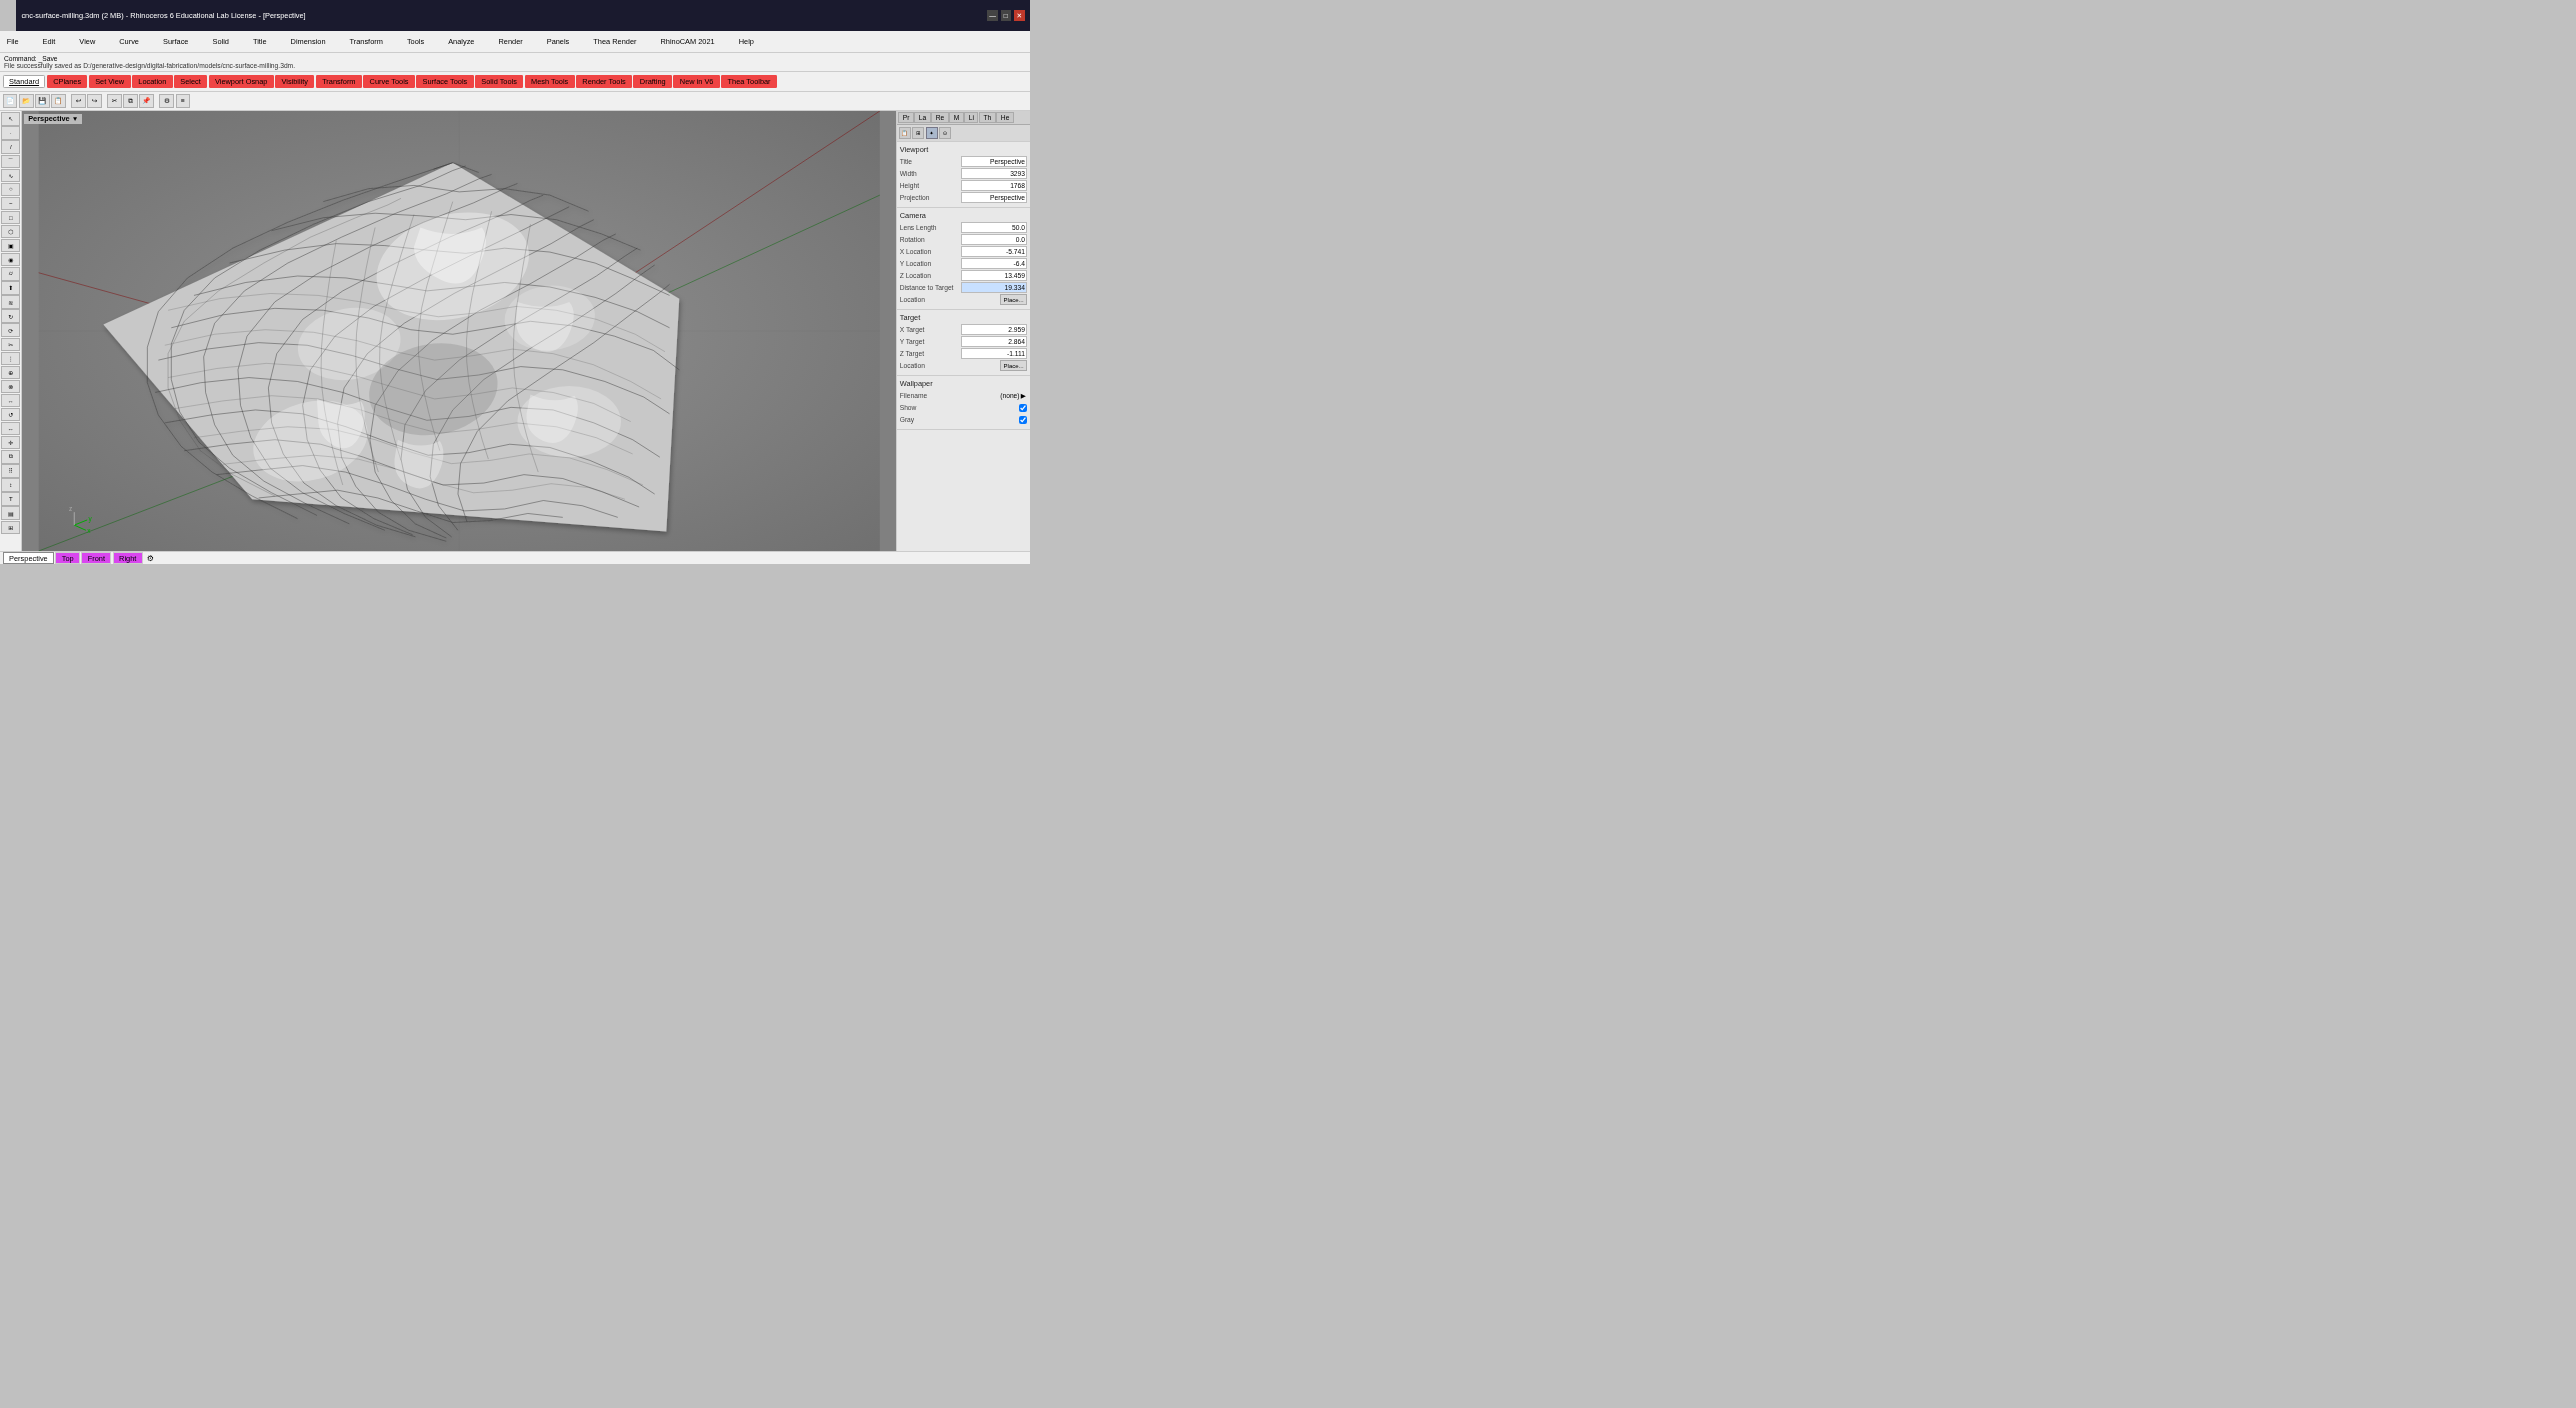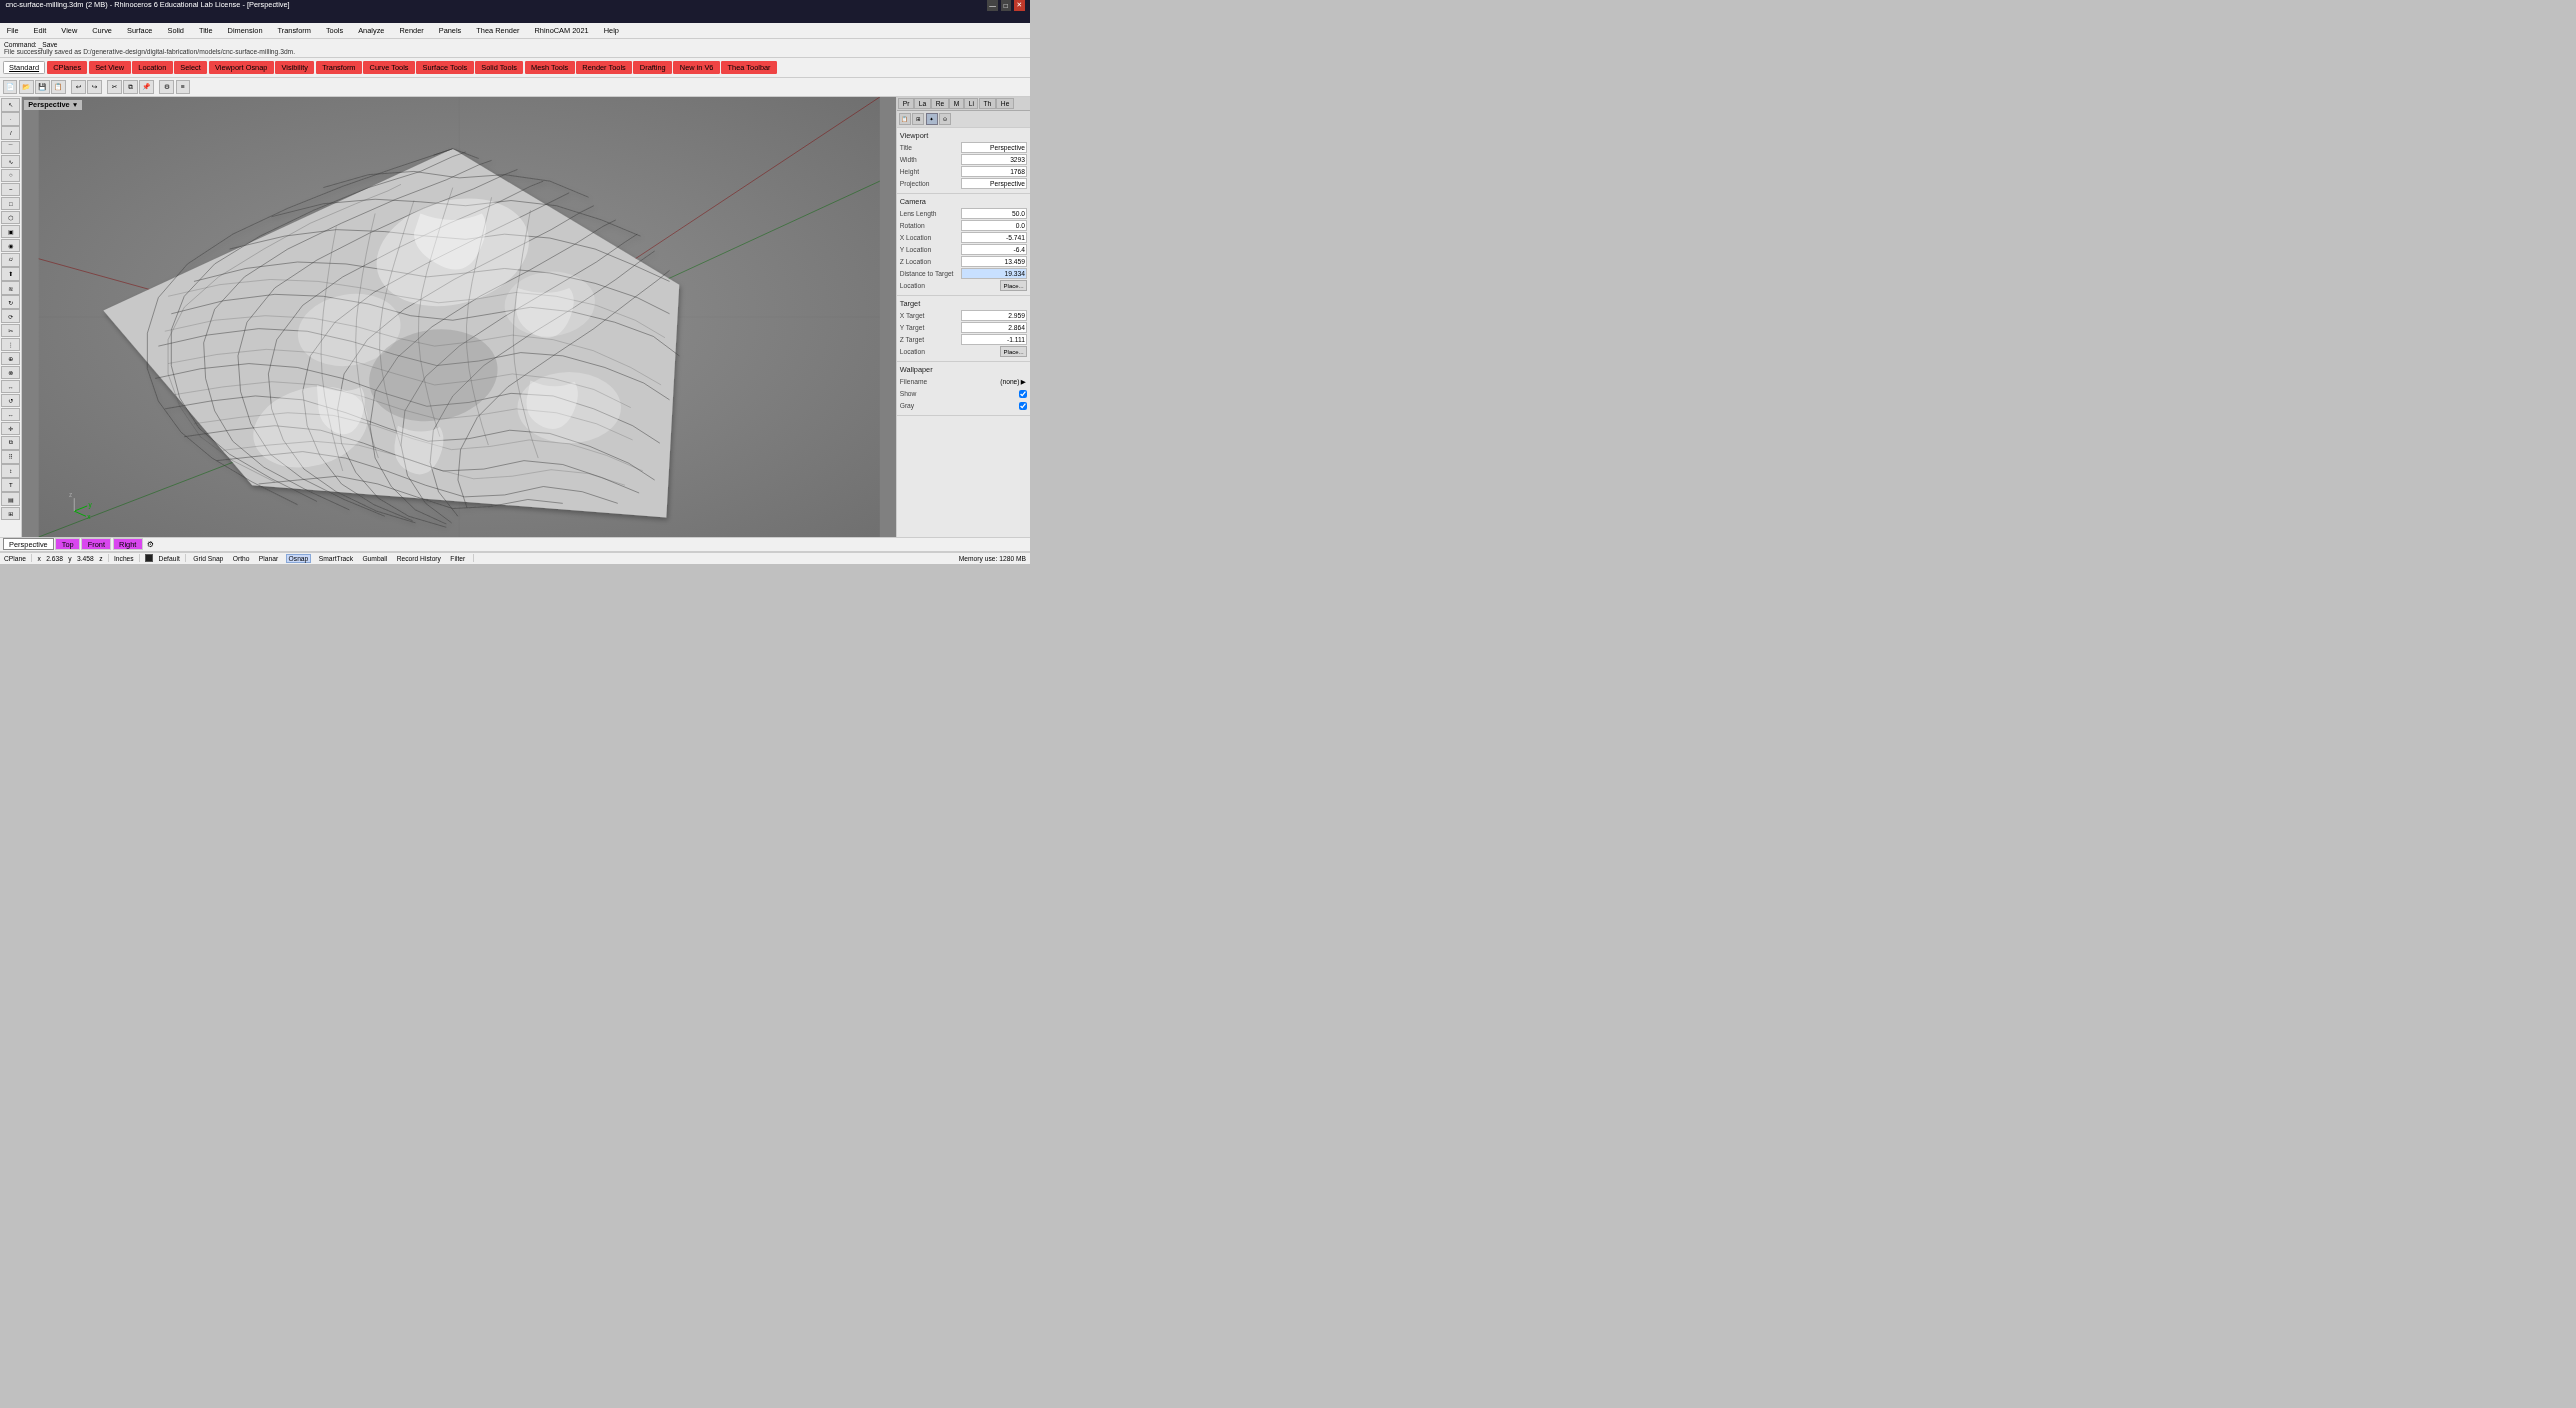--- a/index.html
+++ b/index.html
@@ -11,26 +11,27 @@
       font-size: 7.4px;
       color: #000;
       overflow: hidden;
       transform-origin: top left;
     }
 
     
     #title-bar {
       background: #1a1a2e;
       color: #fff;
-      height: 23px;
-      display: flex;
-      align-items: flex-start;
+      height: 31px;
+      display: flex;
+      align-items: center;
       justify-content: space-between;
       padding: 0 5.4px;
       font-size: 7.4px;
+      margin-left: 16px;
     }
     #title-bar-buttons {
       display: flex;
       gap: 2.7px;
     }
     .title-btn {
       width: 10.7px;
       height: 10.7px;
       background: #444;
       border: none;
@@ -38,26 +39,26 @@
       font-size: 6.7px;
       cursor: pointer;
       display: flex;
       align-items: center;
       justify-content: center;
     }
 
     
     #menu-bar {
       background: #f0f0f0;
-      height: 16px;
+      height: 22px;
       display: flex;
       align-items: center;
       padding: 0 2.7px;
       border-bottom: 0.7px solid #ccc;
-      gap: 7px;
+      gap: 16px;
     }
     .menu-item {
       padding: 0.7px 4px;
       font-size: 7.4px;
       cursor: pointer;
       height: 100%;
       display: flex;
       align-items: center;
     }
 

